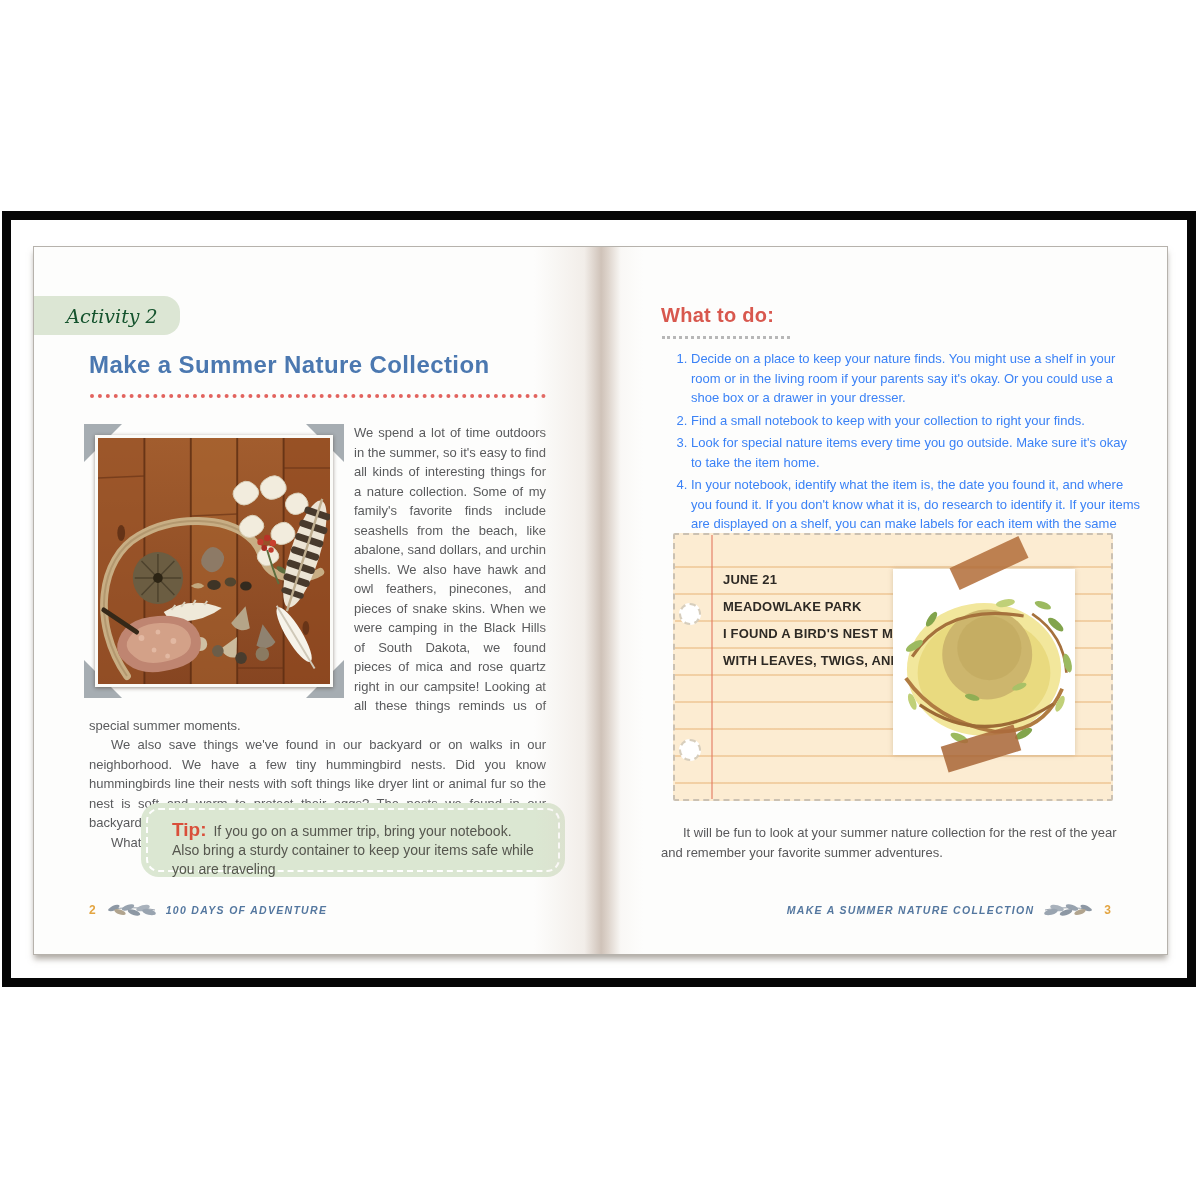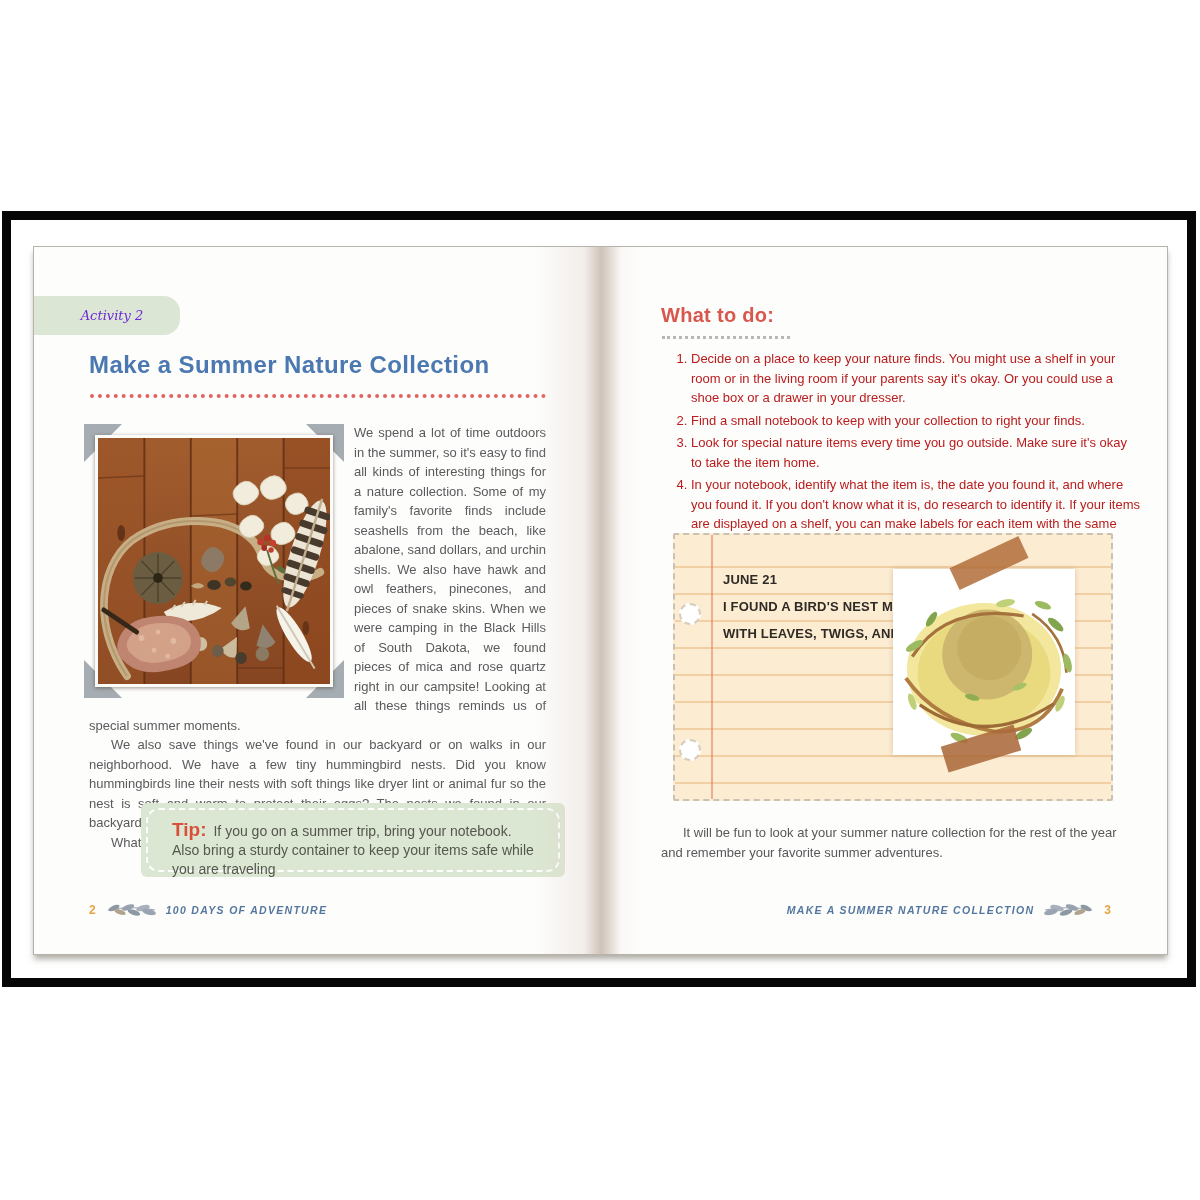--- a/index.html
+++ b/index.html
@@ -30,21 +30,21 @@
   .page-left{left:0;width:567px;}
   .page-right{left:567px;width:566px;}
 
   
   .activity-badge{
     position:absolute;left:0;top:49px;width:146px;height:39px;
     background:#dce6d4;border-radius:0 16px 16px 0;
     display:flex;align-items:center;justify-content:center;padding-left:10px;box-sizing:border-box;
   }
   .activity-badge span{
-    font-family:"DejaVu Serif", serif;font-style:italic;font-size:13px;color:#6d28d9;
+    font-family:"DejaVu Serif", serif;font-style:italic;font-size:19px;color:#14532d;
   }
   .page-title{
     position:absolute;left:55px;top:104px;margin:0;
     font-size:24px;font-weight:bold;color:#4b78b0;letter-spacing:.4px;
   }
   .dotline-red{
     position:absolute;left:56px;top:147px;width:456px;height:0;
     border-top:4px dotted #e2635e;
   }
   .body-flow{
@@ -61,21 +61,21 @@
   .pc-tr{right:-3px;top:-3px;clip-path:polygon(0 0,100% 0,100% 100%);}
   .pc-bl{left:-3px;bottom:-3px;clip-path:polygon(0 0,0 100%,100% 100%);}
   .pc-br{right:-3px;bottom:-3px;clip-path:polygon(100% 0,100% 100%,0 100%);}
   .photo{
     position:absolute;left:8px;top:8px;right:8px;bottom:8px;
     background:#fff;border:3px solid #fbfbf8;box-shadow:0 1px 4px rgba(40,25,10,.45);
   }
   .photo svg{display:block;width:100%;height:100%;}
   .tip-box{
     position:absolute;left:107px;top:556px;width:424px;height:74px;
-    background:#dbe7d2;border-radius:6px;box-sizing:border-box;
+    background:#dbe7d2;border-radius:18px;box-sizing:border-box;
   }
   .tip-inner{
     position:absolute;left:5px;top:5px;right:5px;bottom:5px;
     border:2px dashed #ffffff;border-radius:13px;
     padding:9px 18px 0 24px;box-sizing:border-box;
   }
   .tip-label{color:#d94f3a;font-weight:bold;font-size:19px;margin-right:7px;}
   .tip-text{font-size:14px;color:#55564e;line-height:1.35;}
   .footer{
     position:absolute;bottom:36px;display:flex;align-items:center;gap:9px;
@@ -90,21 +90,21 @@
   .todo-heading{
     position:absolute;left:60px;top:57px;margin:0;
     font-size:20px;font-weight:bold;color:#d8584e;letter-spacing:.3px;
   }
   .dotline-gray{
     position:absolute;left:61px;top:89px;width:128px;height:0;
     border-top:3px dotted #b7b7b7;
   }
   .todo-list{
     position:absolute;left:72px;top:102px;width:450px;margin:0;padding:0 0 0 18px;
-    font-size:13px;line-height:1.5;color:#b91c1c;
+    font-size:13px;line-height:1.5;color:#3b82f6;
   }
   .todo-list li{margin-bottom:3px;}
   .journal-card{
     position:absolute;left:72px;top:286px;width:440px;height:268px;box-sizing:border-box;
     background:#fcecd2;border:2px dashed #cbc1b2;border-radius:2px;
   }
   .card-lines{
     position:absolute;left:0;right:0;top:6px;bottom:4px;
     background:repeating-linear-gradient(to bottom,
       transparent 0px,transparent 25px,
@@ -307,20 +307,21 @@
       <li>In your notebook, identify what the item is, the date you found it, and where you found it. If you don't know what it is, do research to identify it. If your items are displayed on a shelf, you can make labels for each item with the same information.</li>
     </ol>
 
     <div class="journal-card">
       <div class="card-lines"></div>
       <div class="card-redline"></div>
       <div class="hole hole-1"></div>
       <div class="hole hole-2"></div>
       <div class="card-text">
         <div>JUNE 21</div>
+        <div>MEADOWLAKE PARK</div>
         <div>I FOUND A BIRD'S NEST MADE</div>
         <div>WITH LEAVES, TWIGS, AND MOSS.</div>
       </div>
       <div class="card-photo">
         <svg viewBox="0 0 170 170">
           <ellipse cx="85" cy="92" rx="72" ry="62" fill="#f2e79c"></ellipse>
           <ellipse cx="85" cy="95" rx="62" ry="52" fill="#e9da7f"></ellipse>
           <circle cx="88" cy="78" r="42" fill="#cdb66d"></circle>
           <circle cx="90" cy="72" r="30" fill="#c2a95f" opacity=".7"></circle>
           <path d="M18,80 Q50,30 122,42" stroke="#a5713c" stroke-width="3" fill="none"></path>

